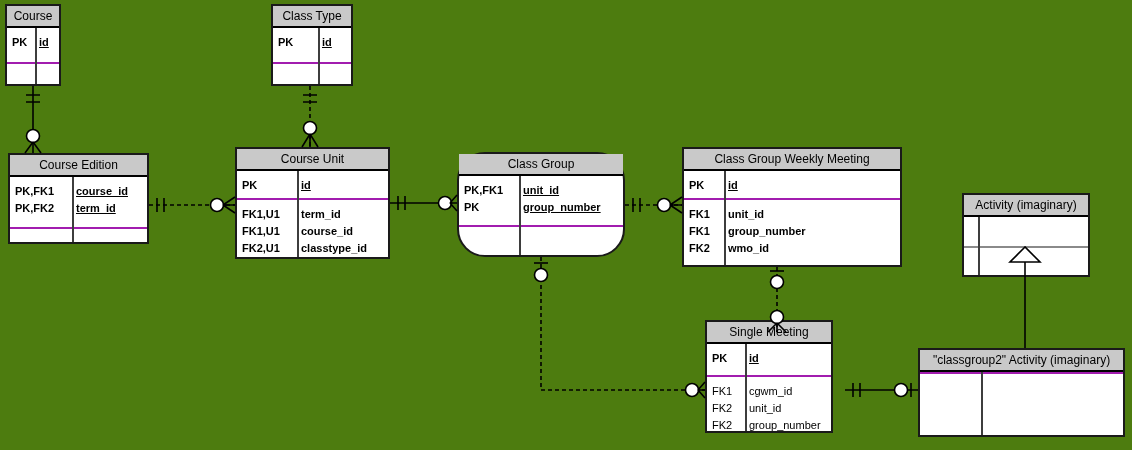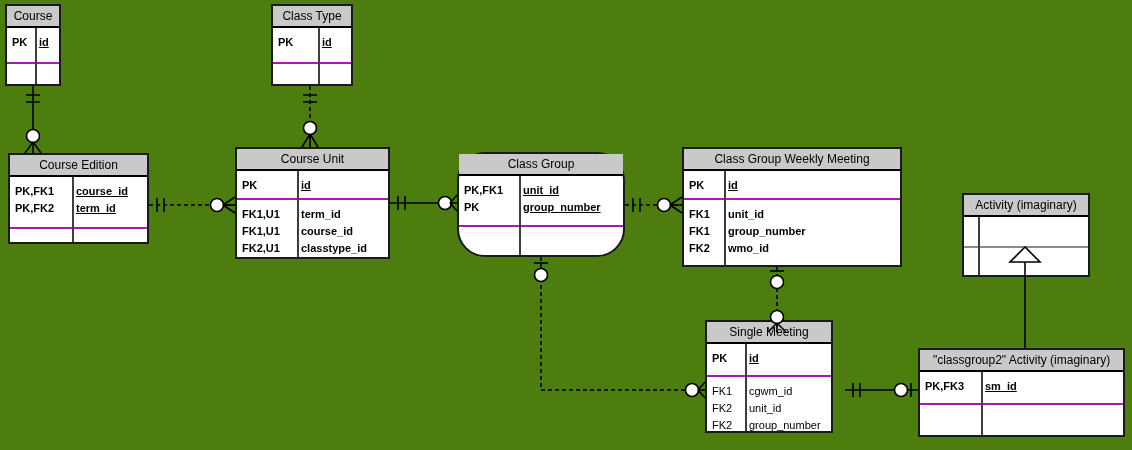--- a/index.html
+++ b/index.html
@@ -174,26 +174,20 @@
       </div>
       <div class="row rg">
         <span class="k">FK2</span>
         <span class="n">group_number</span>
       </div>
     </div>
   </div>
 
   <div class="entity" id="e-cg2activity">
     <div class="e-header">"classgroup2" Activity (imaginary)</div>
-    <div class="e-sec sec1">
-      <div class="row">
-        <span class="k">PK,FK3</span>
-        <span class="n u">sm_id</span>
-      </div>
-    </div>
     <div class="e-sec snd"></div>
   </div>
 
   <svg id="wires" width="1132" height="450" viewBox="0 0 1132 450">
 
     <g>
       <path class="ln" d="M33,86 V153"></path>
       <path class="ln" d="M26,95 H40 M26,102 H40"></path>
       <circle class="sym" cx="33" cy="136" r="6.5"></circle>
       <path class="ln" d="M33,142 L25,153 M33,142 L41,153"></path>

